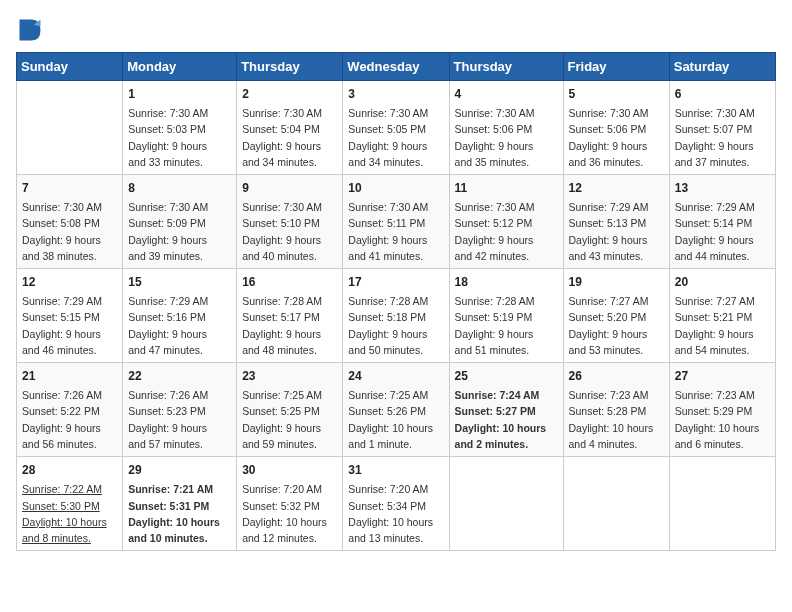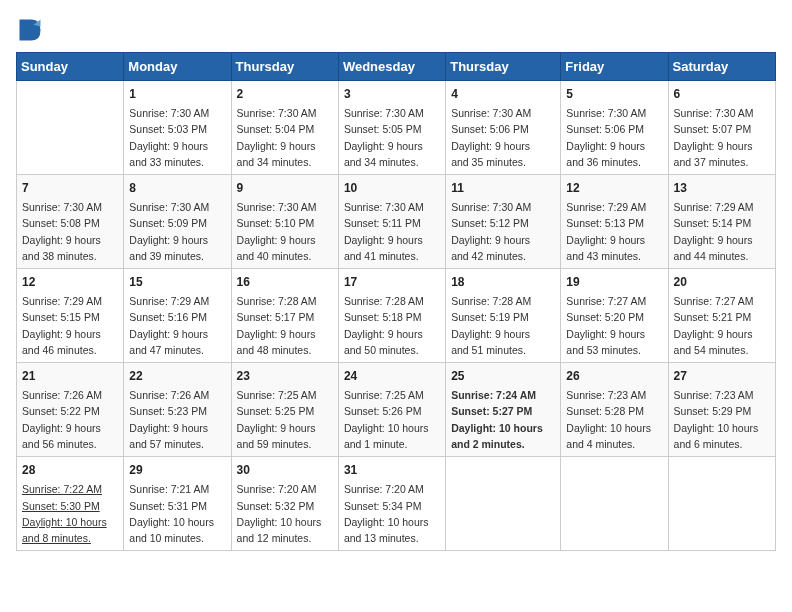--- a/index.html
+++ b/index.html
@@ -314,21 +314,21 @@
       <tr>
         <td>
           <span class="day-number">28</span>
           <div class="cell-content" style="white-space: pre-line; text-decoration: underline;">Sunrise: 7:22 AM
 Sunset: 5:30 PM
 Daylight: 10 hours
 and 8 minutes.</div>
         </td>
         <td>
           <span class="day-number">29</span>
-          <div class="cell-content" style="white-space: pre-line;">Sunrise: 7:21 AM
+          <div class="cell-content" style="white-space: pre-line; font-weight: bold;">Sunrise: 7:21 AM
 Sunset: 5:31 PM
 Daylight: 10 hours
 and 10 minutes.</div>
         </td>
         <td>
           <span class="day-number">30</span>
           <div class="cell-content" style="white-space: pre-line;">Sunrise: 7:20 AM
 Sunset: 5:32 PM
 Daylight: 10 hours
 and 12 minutes.</div>

